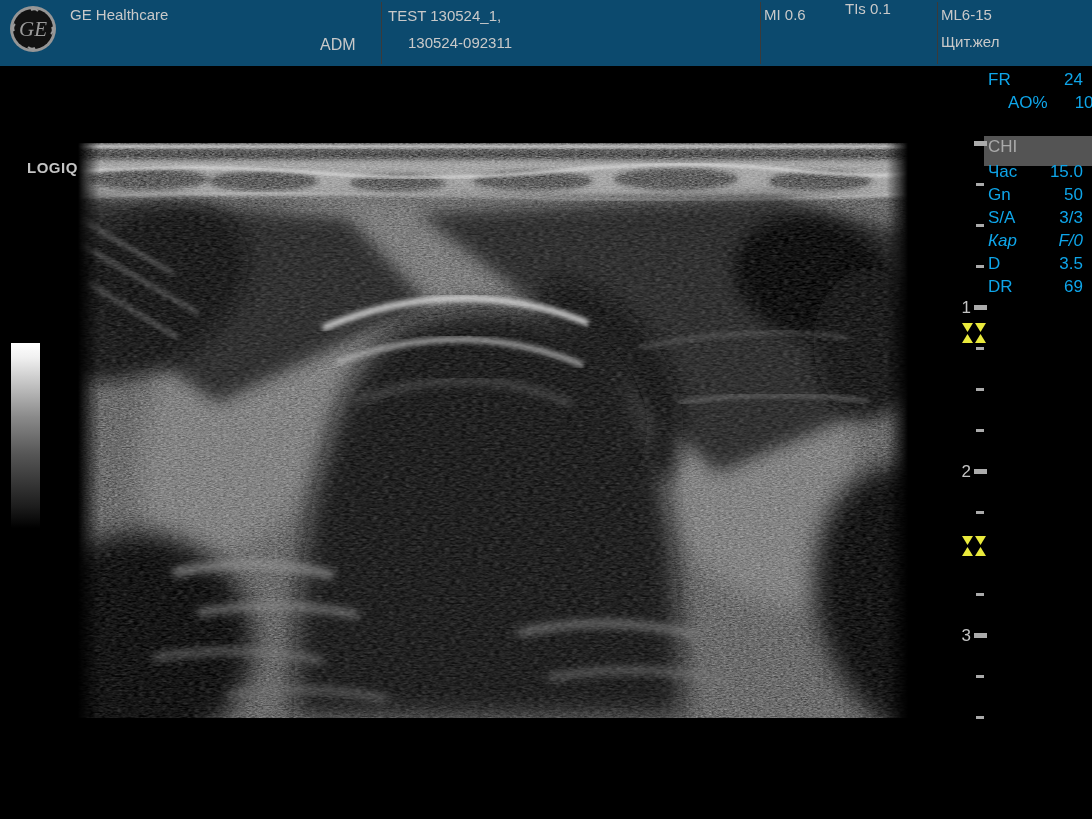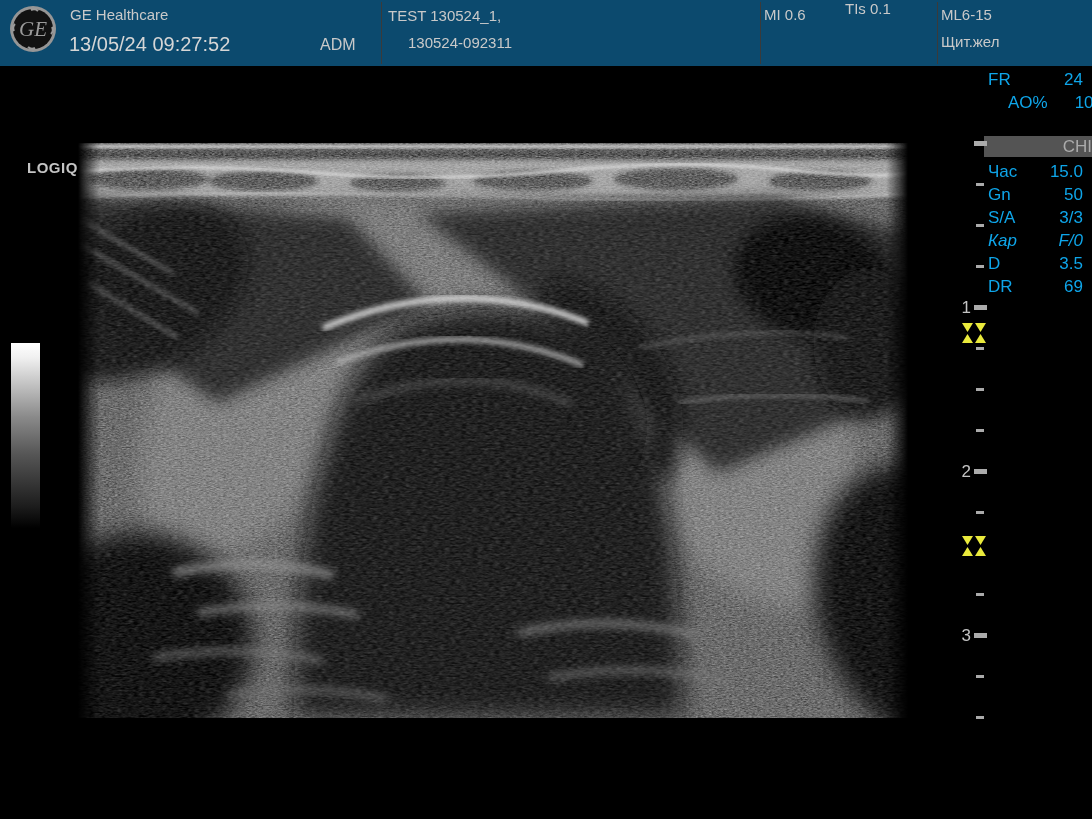--- a/index.html
+++ b/index.html
@@ -24,23 +24,23 @@
   .graybar{position:absolute;left:11px;top:343px;width:29px;height:185px;
            background:linear-gradient(to bottom,#ffffff 0%,#f0f0f0 8%,#8a8a8a 40%,
                       #565656 60%,#1d1d1d 88%,#000 100%);}
   
   .usimage{position:absolute;left:78px;top:143px;width:830px;height:575px;background:#000;}
   
   .prow{position:absolute;left:984px;width:102px;height:23px;font-size:17px;
         display:flex;justify-content:space-between;align-items:flex-start;color:#0ea5e9;}
   .prow .lab{padding-left:4px;}
   .prow .val{padding-right:3px;}
-  .mode-chi{position:absolute;left:984px;top:136px;width:108px;height:21px;
+  .mode-chi{position:absolute;left:984px;top:136px;width:108px;height:30px;
             background:#545454;color:#aaaaaa;font-size:17px;line-height:21px;
-            padding-left:4px;box-sizing:border-box;text-align:right;}
+            padding-left:4px;box-sizing:border-box;}
   #param-rows .prow{position:absolute;}
   
   .tick{position:absolute;background:#ababab;}
   .tick.major{left:974px;width:13px;height:5px;}
   .tick.minor{left:976px;width:8px;height:3px;}
   .tick-label{position:absolute;left:941px;width:30px;text-align:right;
               font-size:17px;color:#c3c3c3;}
   .focus-marker{position:absolute;left:961px;width:26px;height:22px;}
 </style>
 </head>
@@ -50,21 +50,20 @@
   <svg class="ge-logo" viewBox="0 0 48 48">
     <circle cx="24" cy="24" r="23" fill="#969696"></circle>
     <circle cx="24" cy="24" r="20" fill="#121212"></circle>
     <text x="24" y="31" text-anchor="middle" font-family="Liberation Serif, serif" font-style="italic" font-size="21" fill="#9b9b9b">GE</text>
     <path d="M22,5 q4,-2 7,1" stroke="#9b9b9b" stroke-width="2" fill="none"></path>
     <path d="M43,22 q2,4 -1,7" stroke="#9b9b9b" stroke-width="2" fill="none"></path>
     <path d="M26,43 q-4,2 -7,-1" stroke="#9b9b9b" stroke-width="2" fill="none"></path>
     <path d="M5,26 q-2,-4 1,-7" stroke="#9b9b9b" stroke-width="2" fill="none"></path>
   </svg>
   <div class="brand">GE Healthcare</div>
-  <div class="datetime">13/05/24 09:27:52</div>
   <div class="operator">ADM</div>
   <div class="sep" style="left:381px"></div>
   <div class="pat1">TEST 130524_1,</div>
   <div class="pat2">130524-092311</div>
   <div class="sep" style="left:760px"></div>
   <div class="mi">MI 0.6</div>
   <div class="tis">TIs 0.1</div>
   <div class="sep" style="left:937px"></div>
   <div class="probe">ML6-15</div>
   <div class="preset">Щит.жел</div>

